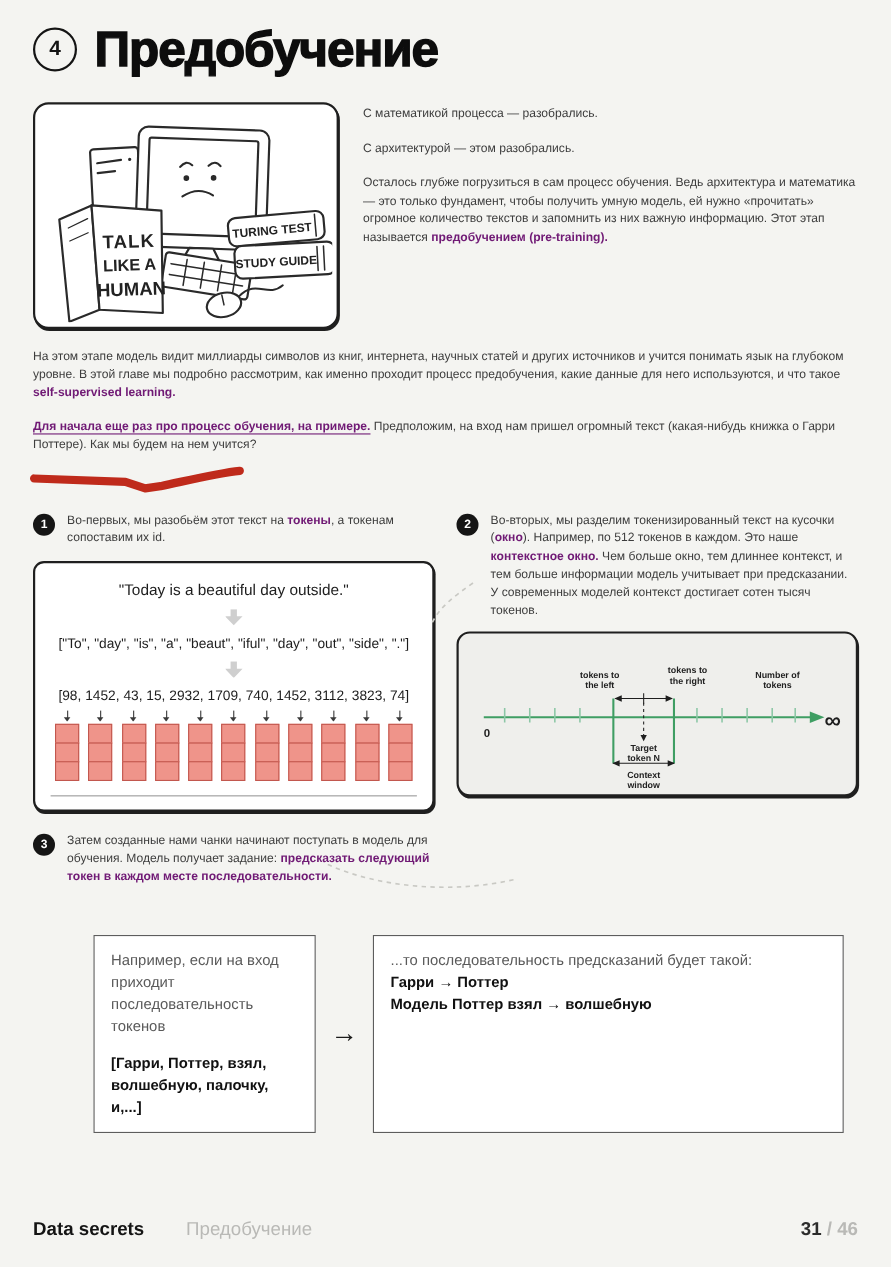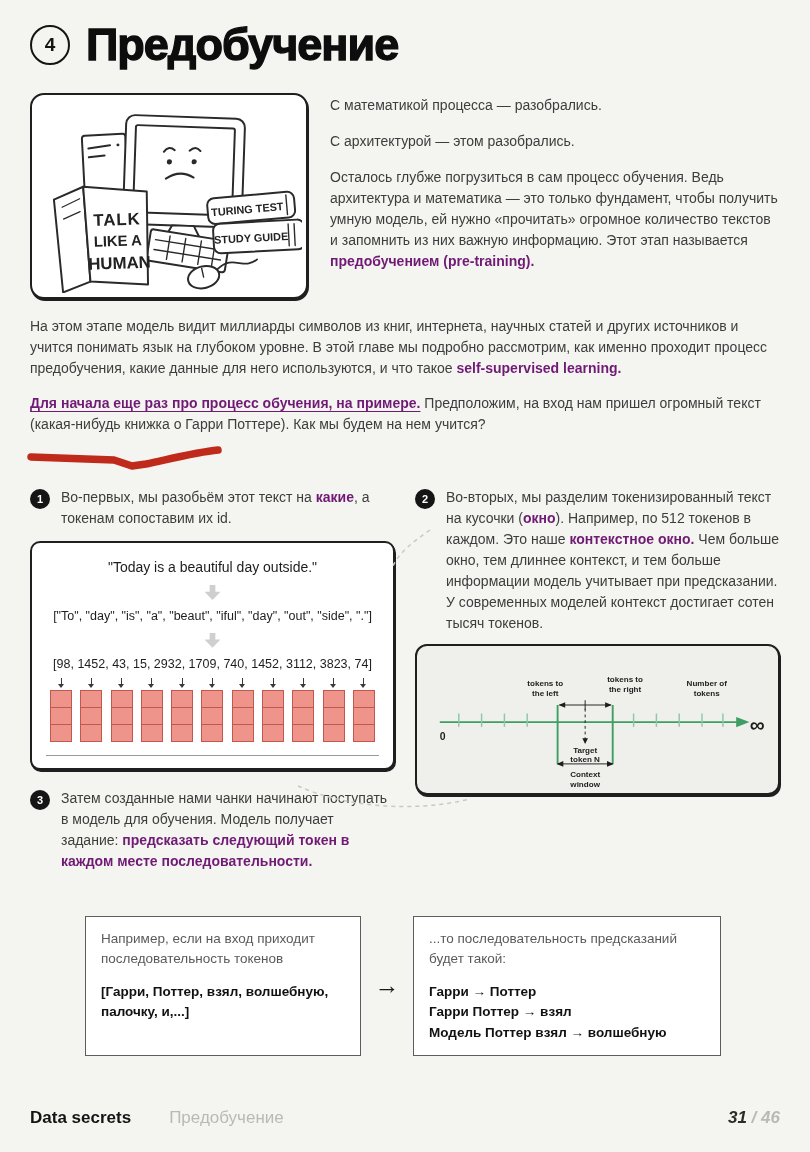--- a/index.html
+++ b/index.html
@@ -23,21 +23,21 @@
   }
 
   
   .intro { display:flex; gap:22px; margin-top:26px; }
   .card {
     background:#ffffff; border:2px solid #1f1f1f; border-radius:14px;
     box-shadow:1px 2px 0 #1f1f1f;
   }
   .illu-card { width:274px; height:202px; flex:0 0 auto; overflow:hidden; }
   .intro-text { flex:1; padding-top:2px; }
-  p { margin:0 0 15px 0; font-size:14px; line-height:1.5; color:#3d3d3d; }
+  p { margin:0 0 15px 0; font-size:11px; line-height:1.5; color:#3d3d3d; }
   b { color:#701a75; font-weight:700; }
   .body-par { margin-top:17px; margin-bottom:0; }
 
   .red-marker { display:block; margin:10px 0 0 -4px; }
 
   
   .steps { display:flex; gap:20px; margin-top:16px; }
   .col-left  { width:365px; flex:0 0 auto; }
   .col-right { flex:1; }
   .step { display:flex; gap:11px; align-items:flex-start; }
@@ -71,39 +71,39 @@
   
   .ctx-card { margin-top:10px; background:#efefec; border-radius:12px; padding:2px 0; }
   .ctx-card svg { display:block; width:100%; }
 
   
   .example { display:flex; align-items:stretch; margin:44px 0 0 55px; }
   .ex-box {
     background:#fff; border:1.5px solid #5d5d5d; padding:12px 15px; box-sizing:border-box;
     font-size:13.5px; line-height:1.45; color:#5a5a5a;
   }
-  .ex-left { width:276px; flex:0 0 auto; }
-  .ex-right { width:308px; flex:0 0 auto; }
+  .ex-left { width:202px; flex:0 0 auto; }
+  .ex-right { width:428px; flex:0 0 auto; }
   .ex-gray { margin:0; font-size:13.5px; color:#5a5a5a; }
   .ex-bold { margin:13px 0 0; font-size:13.5px; color:#111; font-weight:700; }
   .ex-bold-line { margin:0; font-size:13.5px; color:#111; font-weight:700; }
-  .ex-bold-block { margin-top:13px; }
+  .ex-bold-block { }
   .ex-arrow {
     width:52px; flex:0 0 auto; display:flex; align-items:center; justify-content:center;
     font-size:25px; color:#1a1a1a;
   }
 
   
   .footer {
     position:absolute; left:30px; right:30px; bottom:24px;
     display:flex; align-items:baseline; font-size:17px;
   }
   .brand { color:#141414; font-weight:700; }
   .section { color:#b9b9b6; margin-left:38px; }
-  .pages { margin-left:auto;font-style:italic; }
+  .pages { margin-left:auto; }
   .page-cur { color:#2b2b2b; font-weight:600; }
   .page-sep, .page-total { color:#b9b9b6; font-weight:600; }
 
   .decor { position:absolute; top:0; left:0; pointer-events:none; }
 
   .sketch text { font-family:"Liberation Sans",sans-serif; fill:#222; }
   .ctx text { font-family:"Liberation Sans",sans-serif; }
 </style>
 </head>
 <body>
@@ -183,21 +183,21 @@
   <p class="body-par" style="margin-top:14px"><b style="text-decoration:underline; text-underline-offset:3px;">Для начала еще раз про процесс обучения, на примере.</b><span> Предположим, на вход нам пришел огромный текст (какая-нибудь книжка о Гарри Поттере). Как мы будем на нем учится?</span></p>
 
   <svg class="red-marker" width="200" height="26" viewBox="0 0 200 26">
     <path d="M5 12 L88 15 L106 21 L120 19 C 148 13, 172 7, 192 5" fill="none" stroke="#bf2a1b" stroke-width="7.5" stroke-linecap="round" stroke-linejoin="round"></path>
   </svg>
 
   <div class="steps">
     <div class="col-left">
       <div class="step">
         <div class="badge">1</div>
-        <p><span>Во-первых, мы разобьём этот текст на </span><b>какие</b><span>, а токенам сопоставим их id.</span></p>
+        <p><span>Во-первых, мы разобьём этот текст на </span><b>токены</b><span>, а токенам сопоставим их id.</span></p>
       </div>
 
       <div class="card token-card">
         <p class="tok-sentence">"Today is a beautiful day outside."</p>
         <div class="block-arrow"></div>
         <p class="tok-line">["To", "day", "is", "a", "beaut", "iful", "day", "out", "side", "."]</p>
         <div class="block-arrow"></div>
         <p class="tok-line">[98, 1452,  43,  15, 2932, 1709,  740, 1452, 3112, 3823,  74]</p>
         <div class="stacks">
             <div class="stack">
@@ -339,21 +339,20 @@
   <div class="example">
     <div class="ex-box ex-left">
       <p class="ex-gray">Например, если на вход приходит последовательность токенов</p>
       <p class="ex-bold">[Гарри, Поттер, взял, волшебную, палочку, и,...]</p>
     </div>
     <div class="ex-arrow">→</div>
     <div class="ex-box ex-right">
       <p class="ex-gray">...то последовательность предсказаний будет такой:</p>
       <div class="ex-bold-block">
         <p class="ex-bold-line">Гарри → Поттер</p>
-        <p class="ex-bold-line">Гарри Поттер → взял</p>
         <p class="ex-bold-line">Модель Поттер взял → волшебную</p>
       </div>
     </div>
   </div>
 
   <div class="footer">
     <span class="brand">Data secrets</span>
     <span class="section">Предобучение</span>
     <span class="pages">
       <span class="page-cur">31</span>

